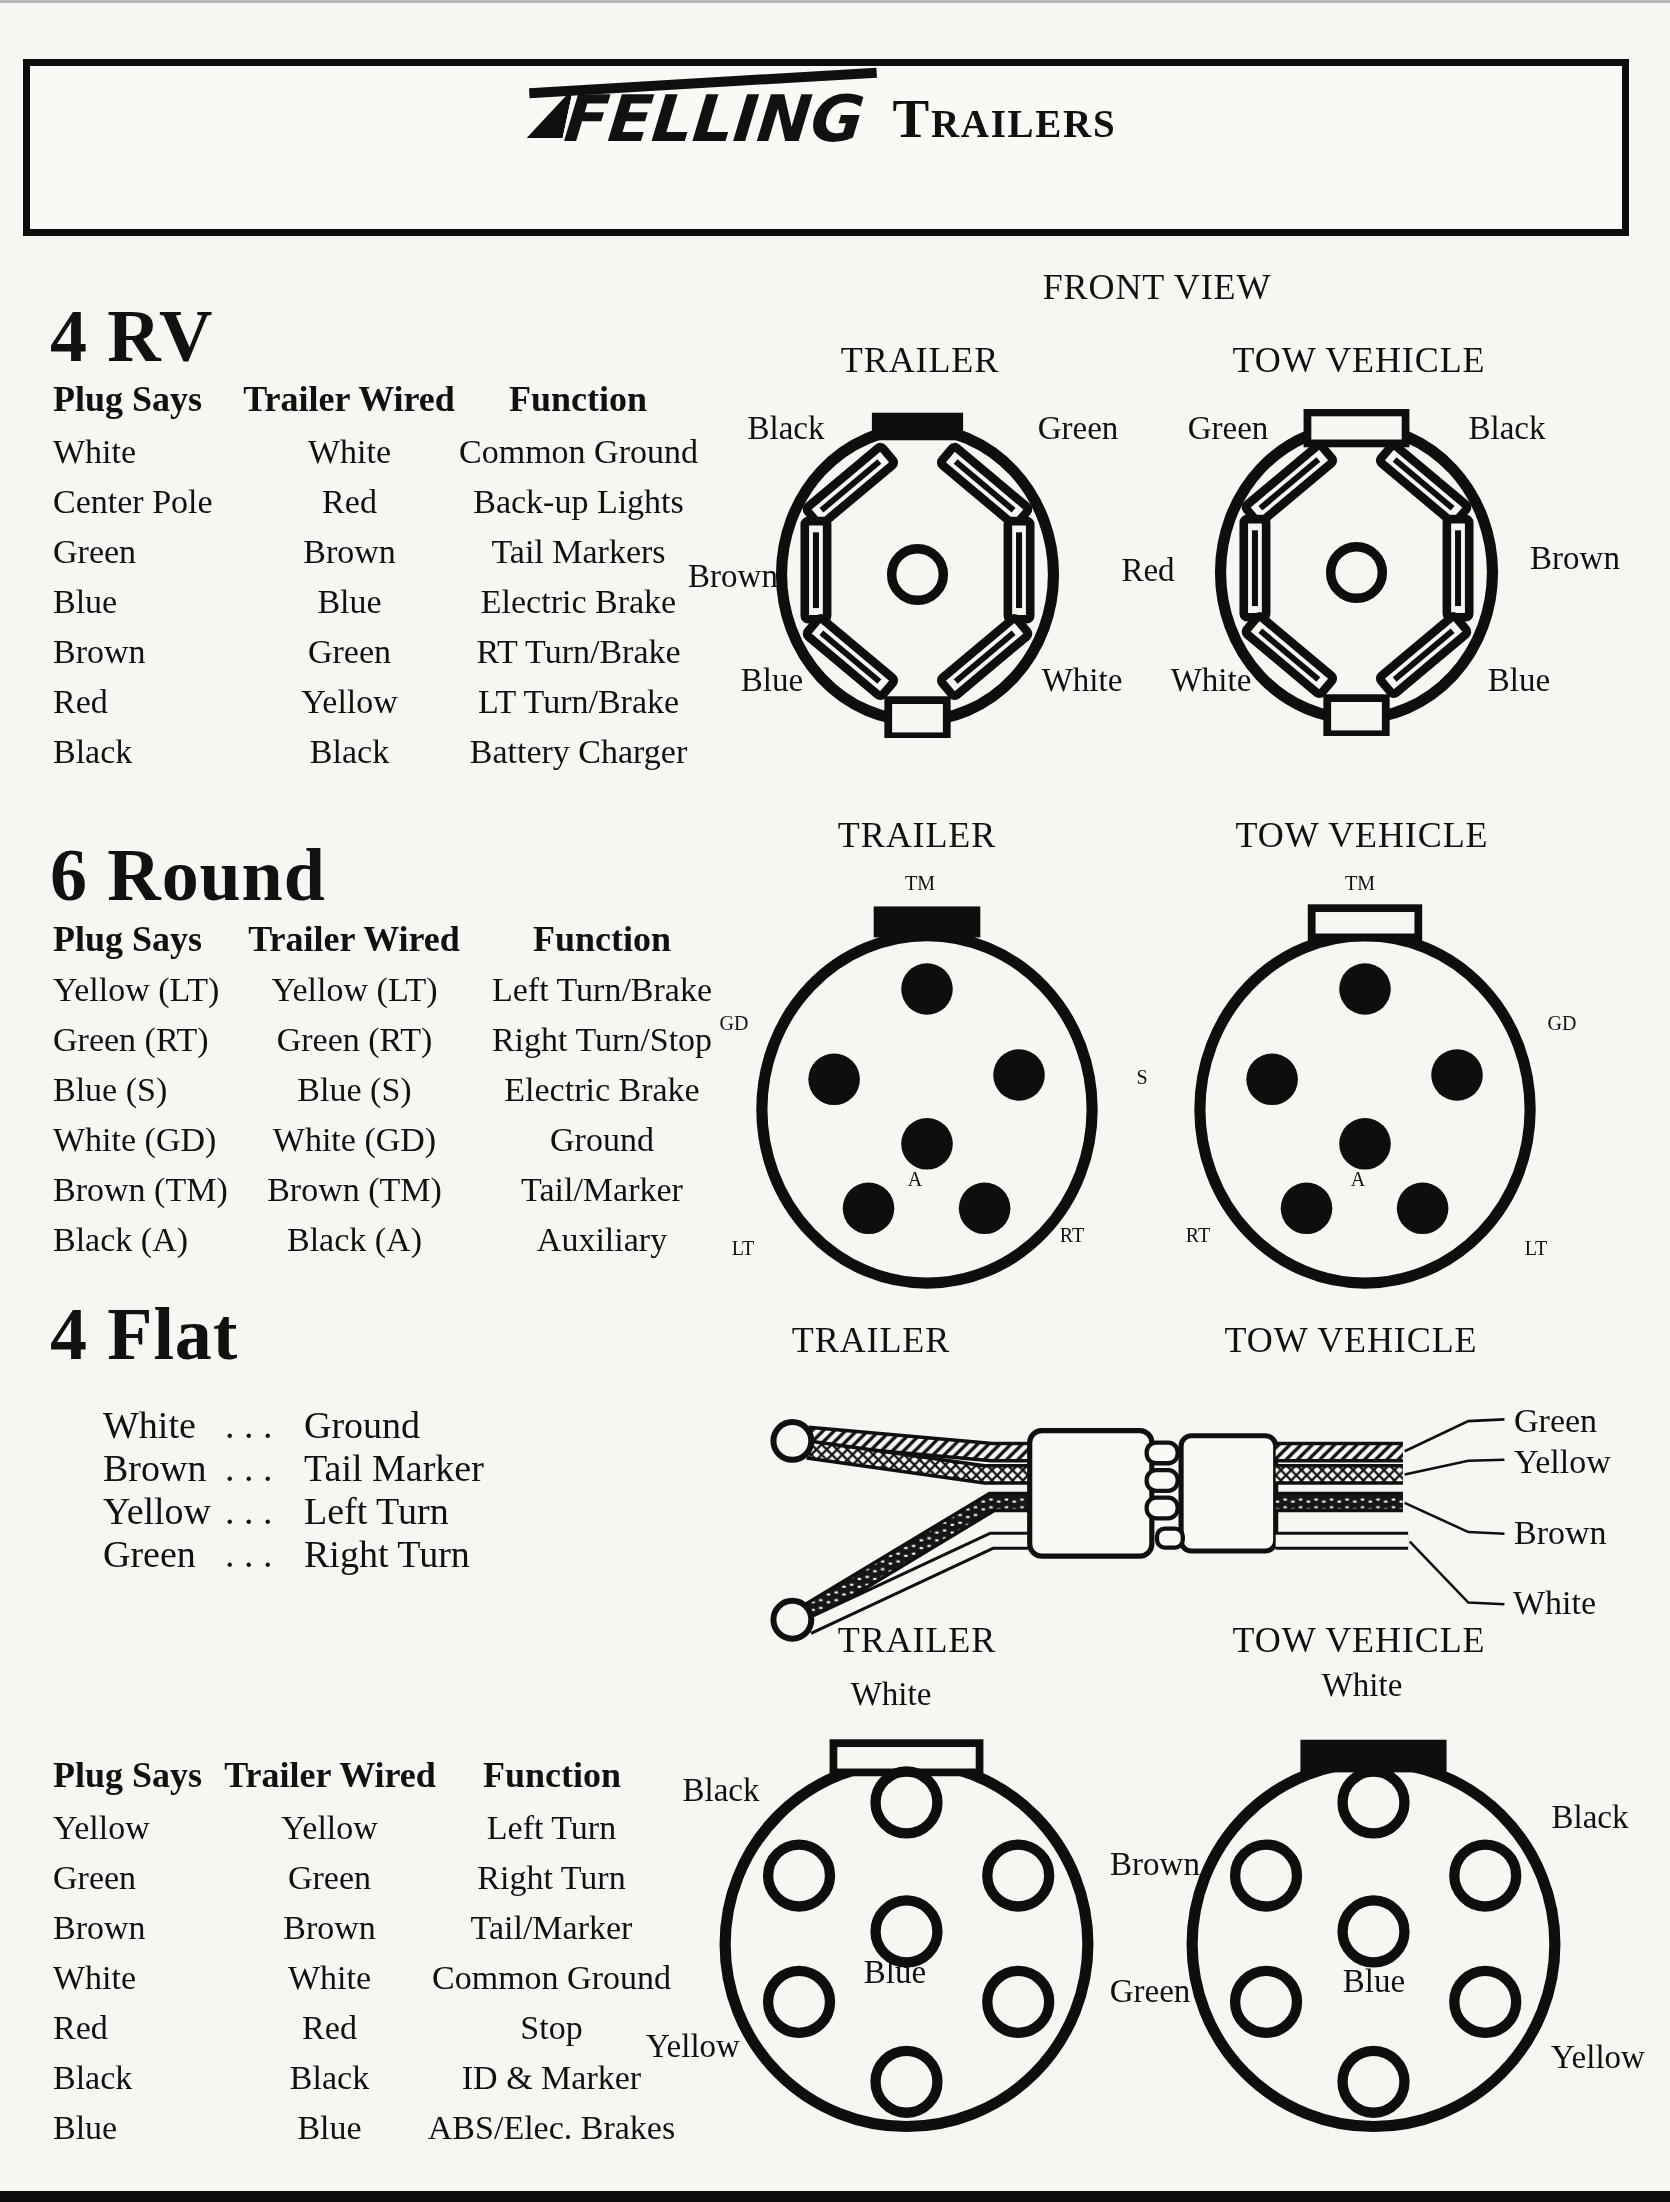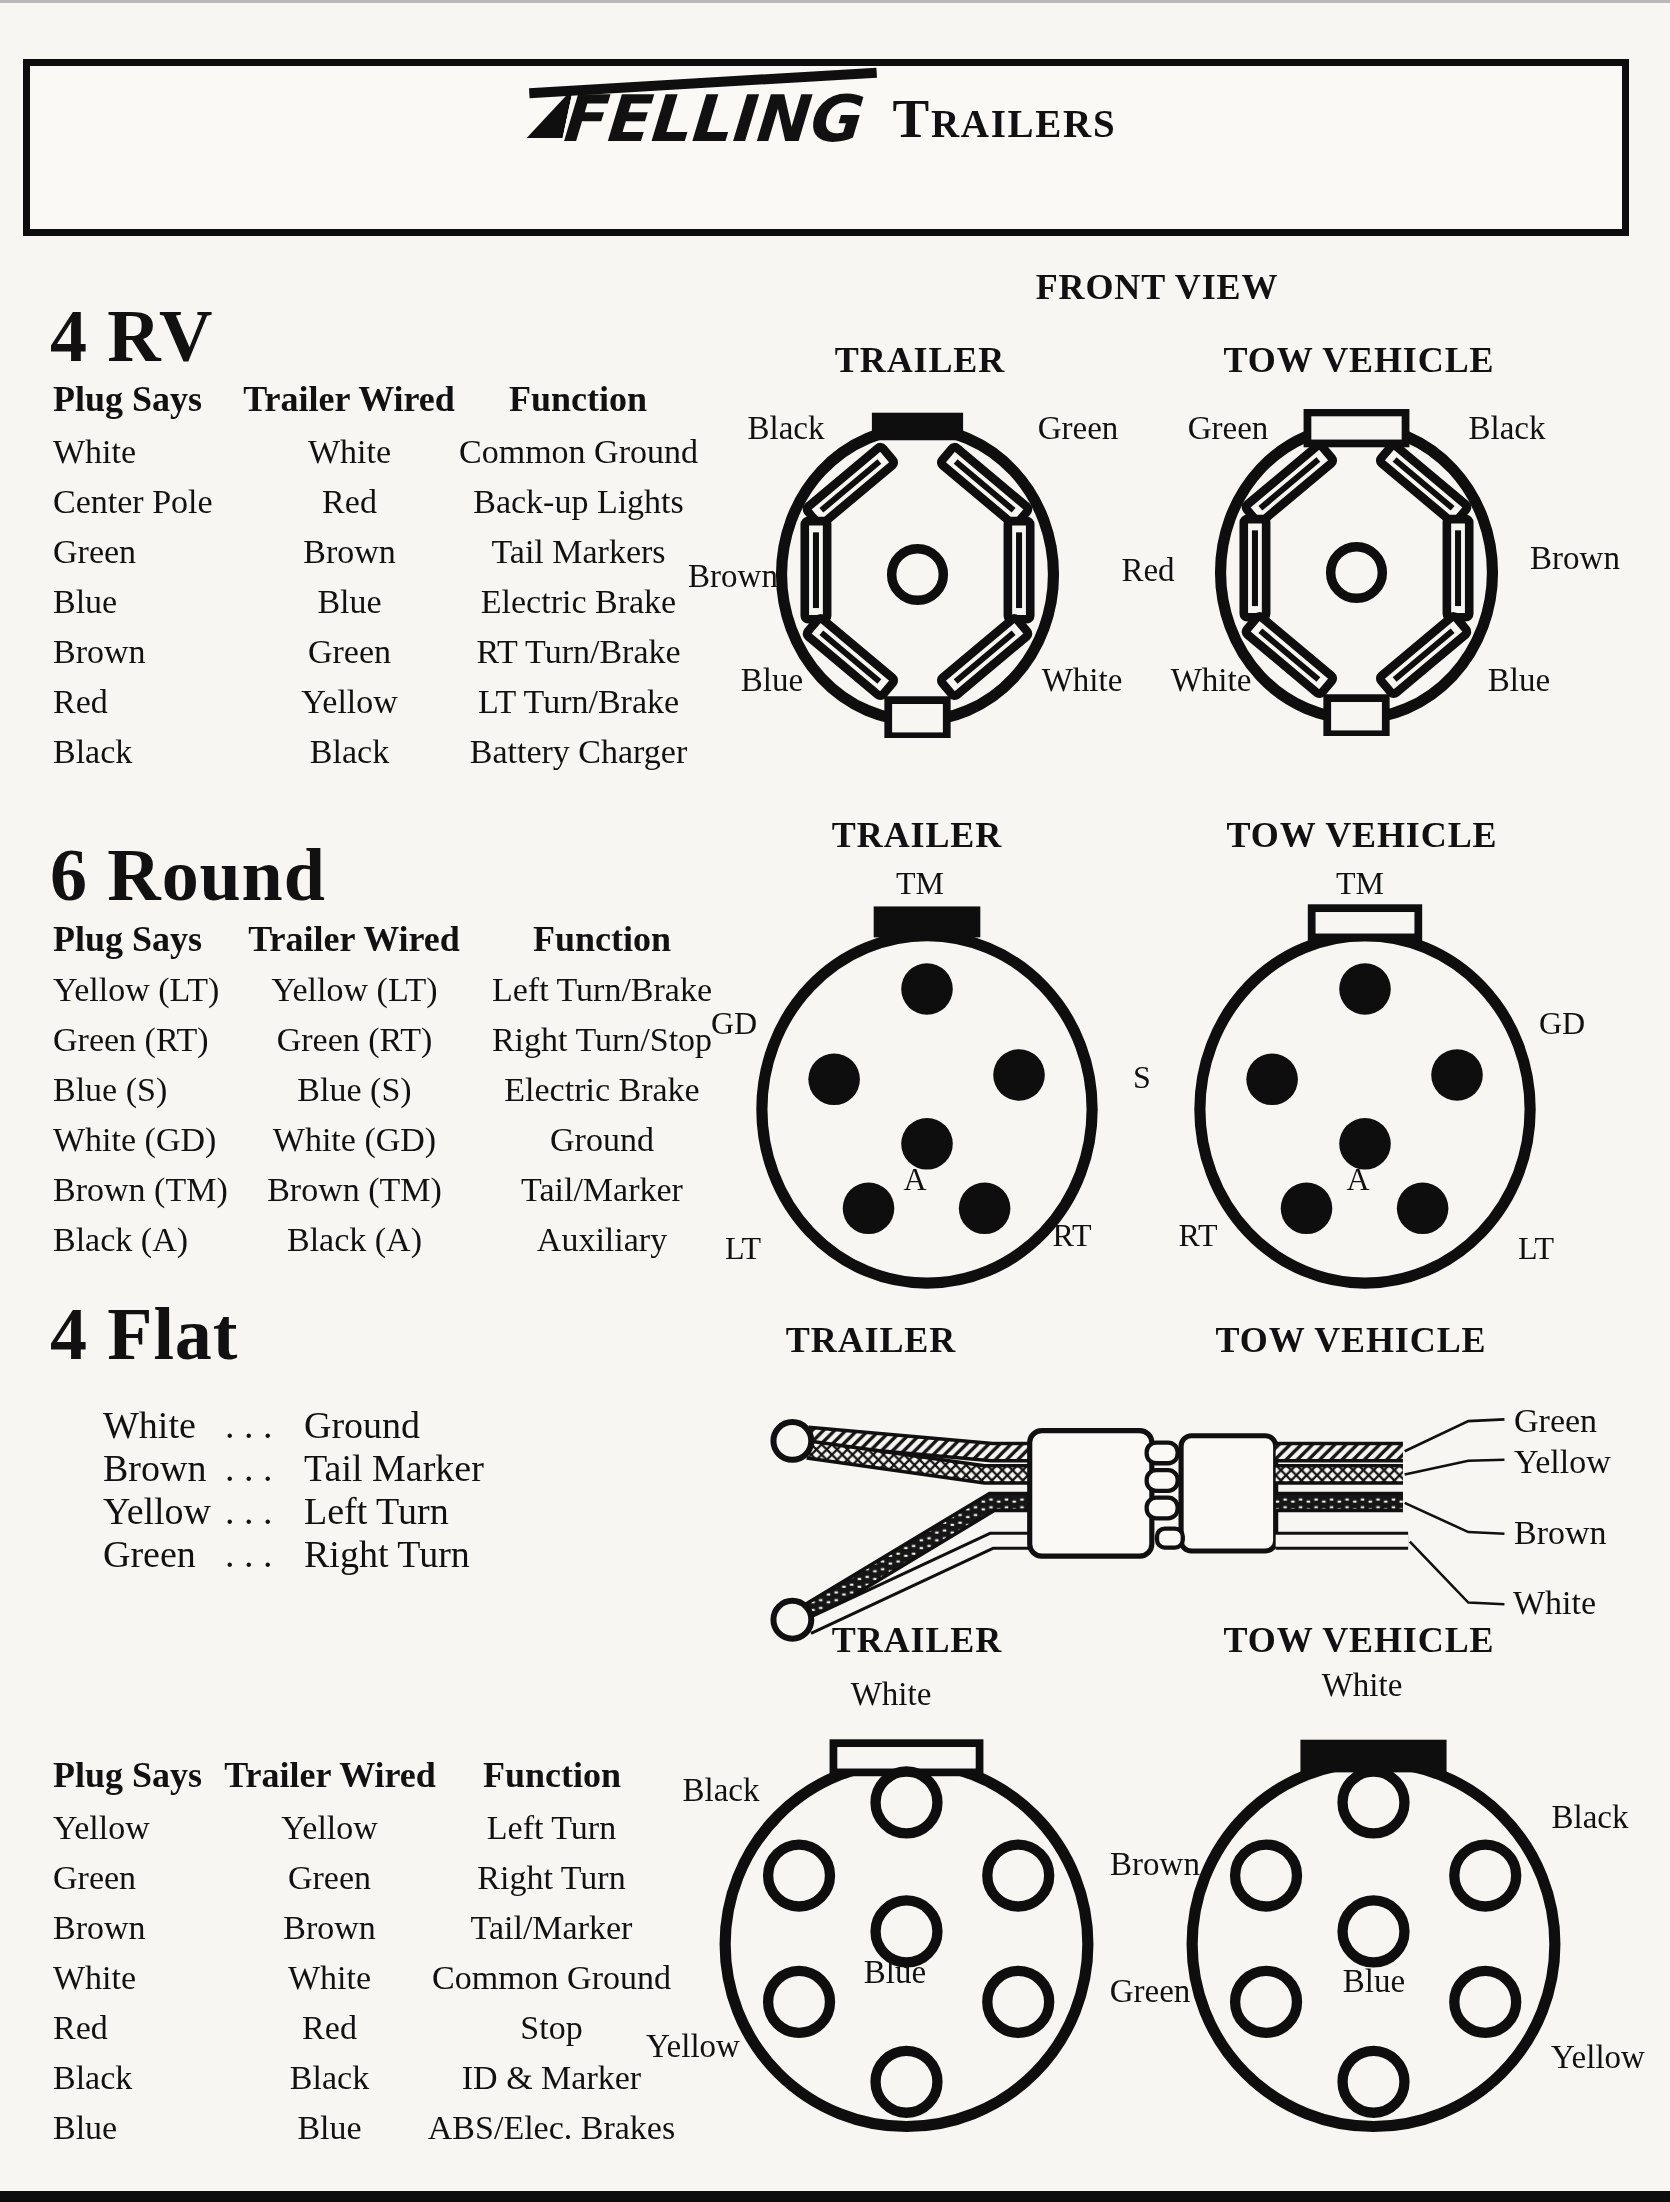--- a/index.html
+++ b/index.html
@@ -21,32 +21,32 @@
             clip-path:polygon(0 100%,100% 0,100% 100%);transform:skewX(-12deg);}
   .logo-text{display:inline-block;font-family:"DejaVu Sans","Liberation Sans",sans-serif;
              font-weight:bold;font-style:italic;font-size:64px;letter-spacing:0px;
              transform:skewX(-6deg);line-height:1;}
   .brand{font-variant:small-caps;font-weight:600;font-size:55px;letter-spacing:1.7px;line-height:1;}
   .subtitle{position:absolute;left:0;top:114px;width:100%;text-align:center;
             font-variant:small-caps;font-weight:600;font-size:52px;letter-spacing:1.7px;}
 
   .sec-title{position:absolute;font-size:74px;font-weight:bold;letter-spacing:0.9px;
              transform:translateY(-50%);white-space:nowrap;}
-  .t-head{position:absolute;font-size:36px;font-weight:bold;transform:translate(-50%,-50%);
+  .t-head{position:absolute;font-size:36px;font-weight:normal;transform:translate(-50%,-50%);
           white-space:nowrap;letter-spacing:0.9px;}
   .th-l{position:absolute;font-size:36px;font-weight:bold;transform:translateY(-50%);white-space:nowrap;}
   .th-c{position:absolute;font-size:36px;font-weight:bold;transform:translate(-50%,-50%);white-space:nowrap;}
 
   .tbl{position:absolute;display:grid;}
   .c{display:flex;align-items:center;font-size:34px;white-space:nowrap;}
   .c.l{justify-content:flex-start;}
   .c.m{justify-content:center;}
 
   .lb{position:absolute;font-size:33px;transform:translate(-50%,-50%);white-space:nowrap;}
-  .lb2{position:absolute;font-size:32px;transform:translate(-50%,-50%);white-space:nowrap;}
+  .lb2{position:absolute;font-size:20px;transform:translate(-50%,-50%);white-space:nowrap;}
   .fl-label{position:absolute;font-size:34px;transform:translateY(-50%);white-space:nowrap;}
 
   .flist{position:absolute;left:103px;top:1403px;font-size:38px;}
   .frow{display:flex;height:43px;align-items:center;}
   .fcolor{width:122px;}
   .fdots{width:79px;}
 
   
   .shell{fill:#f7f6f2;stroke:#0e0e0e;stroke-width:13;}
   .tab-solid{fill:#0e0e0e;}

